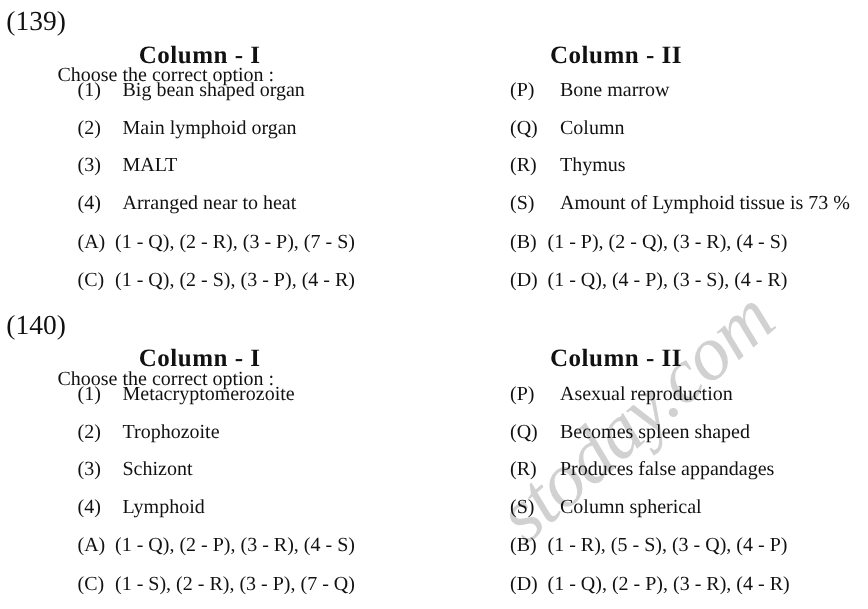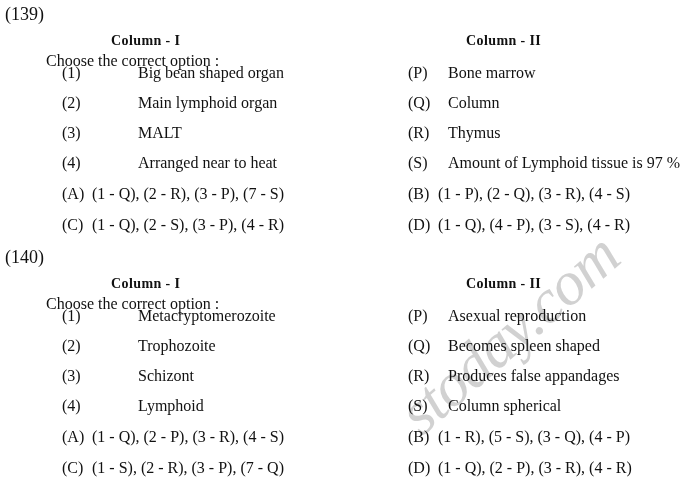--- a/index.html
+++ b/index.html
@@ -65,41 +65,41 @@
     position: absolute;
     left: 0;
     top: 4px;
     height: 22px;
     white-space: nowrap;
   }
   .q-number {
     position: absolute;
     left: 5px;
     top: 0;
-    font-size: 18px;
+    font-size: 22px;
     text-align: center;
   }
   .q-prompt {
     position: absolute;
     left: 46px;
     top: 0;
     font-size: 16px;
     margin-top: 48px;
   }
 
   .col-head {
     position: absolute;
     top: 33px;
     font-weight: bold;
-    font-size: 14px;
+    font-size: 20px;
     white-space: nowrap;
     letter-spacing: 0.4px;
   }
   .col-head.left  { left: 111px; }
-  .col-head.right { left: 440px; margin-left: 26px; }
+  .col-head.right { left: 440px; }
 
   
   .pair-row {
     position: absolute;
     left: 0;
     width: 694px;
     height: 30px;
   }
   .pair-row.r0 { top: 62px; }
   .pair-row.r1 { top: 92px; }
@@ -117,21 +117,21 @@
     position: absolute;
     left: 0;
     top: 0;
   }
   .item .txt {
     position: absolute;
     top: 0;
   }
   .item.left  { left: 62px;  }
   .item.right { left: 408px; }
-  .item.left  .txt { left: 36px; margin-left: 40px; }
+  .item.left  .txt { left: 36px; }
   .item.right .txt { left: 40px; }
 
   
   .opt-row {
     position: absolute;
     left: 0;
     width: 694px;
     height: 30px;
   }
   .opt-row.o0 { top: 183px; }
@@ -197,21 +197,21 @@
       </div>
     </div>
 
     <div class="pair-row r3">
       <div class="item left">
         <span class="tag">(4)</span>
         <span class="txt">Arranged near to heat</span>
       </div>
       <div class="item right">
         <span class="tag">(S)</span>
-        <span class="txt">Amount of Lymphoid tissue is 97 %</span>
+        <span class="txt">Amount of Lymphoid tissue is 73 %</span>
       </div>
     </div>
 
     <div class="opt-row o0">
       <div class="opt left">
         <span class="tag">(A)</span>
         <span class="txt">(1 - Q), (2 - R), (3 - P), (7 - S)</span>
       </div>
       <div class="opt right">
         <span class="tag">(B)</span>

